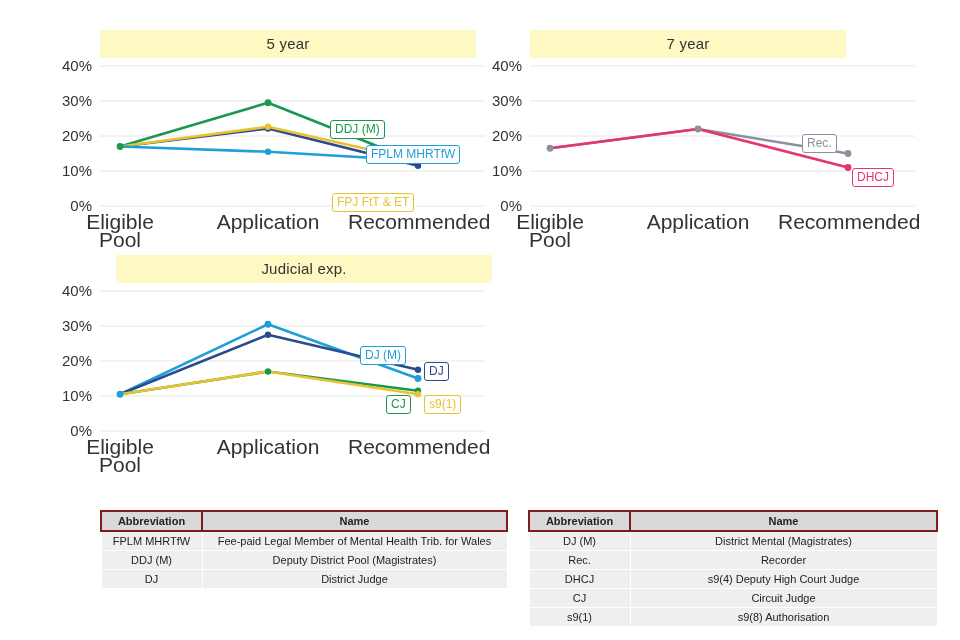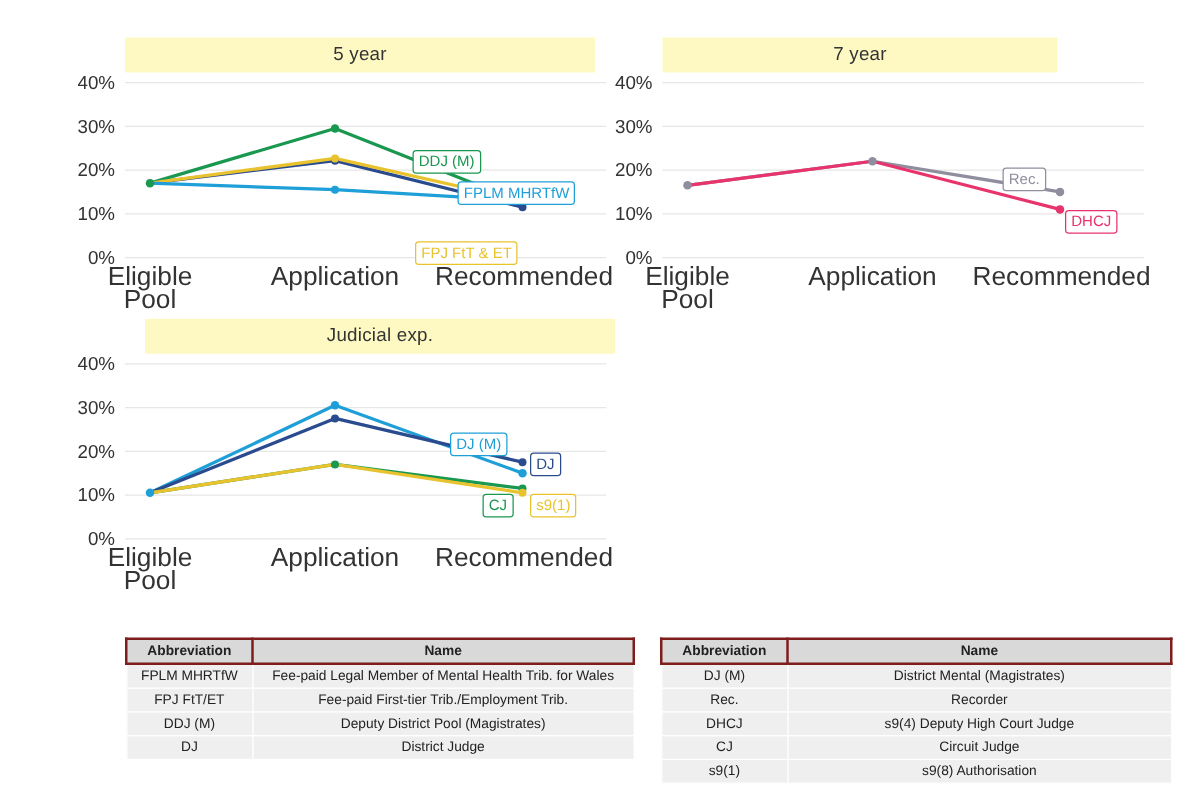--- a/index.html
+++ b/index.html
@@ -218,24 +218,20 @@
       <th class="abbr">Abbreviation</th>
       <th>Name</th>
     </tr>
   </thead>
   <tbody>
     <tr>
       <td class="abbr">FPLM MHRTfW</td>
       <td>Fee-paid Legal Member of Mental Health Trib. for Wales</td>
     </tr>
     <tr>
-      <td class="abbr">FPJ FtT/ET</td>
-      <td>Fee-paid First-tier Trib./Employment Trib.</td>
-    </tr>
-    <tr>
       <td class="abbr">DDJ (M)</td>
       <td>Deputy District Pool (Magistrates)</td>
     </tr>
     <tr>
       <td class="abbr">DJ</td>
       <td>District Judge</td>
     </tr>
   </tbody>
 </table>
 

